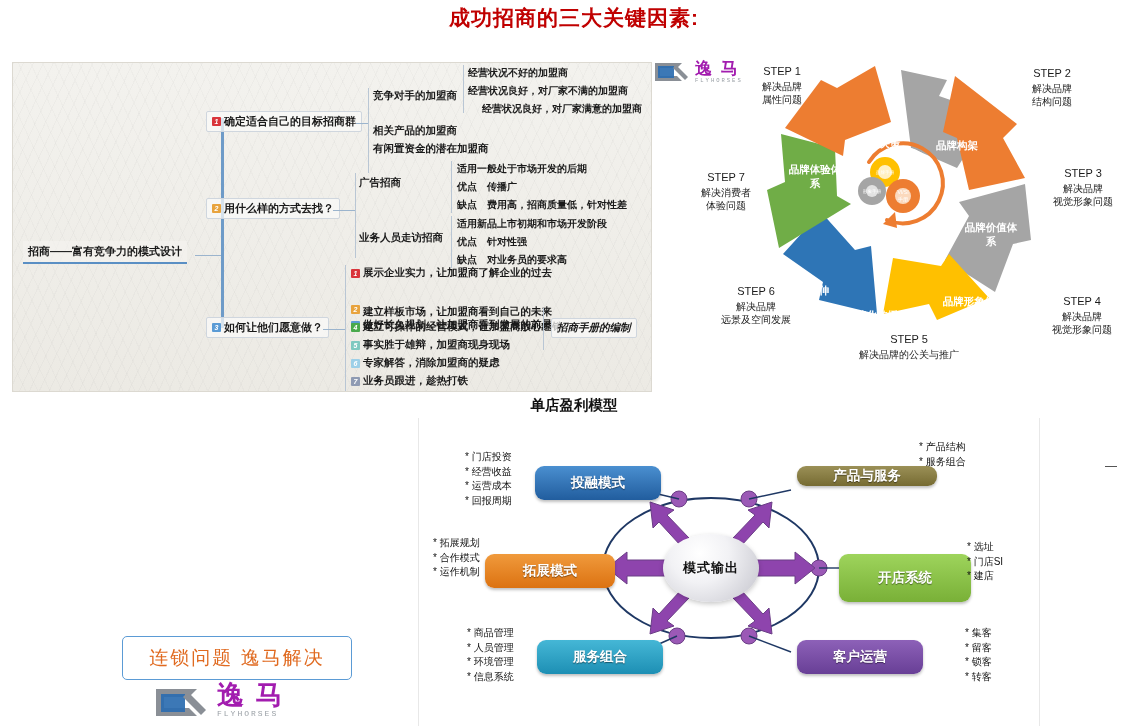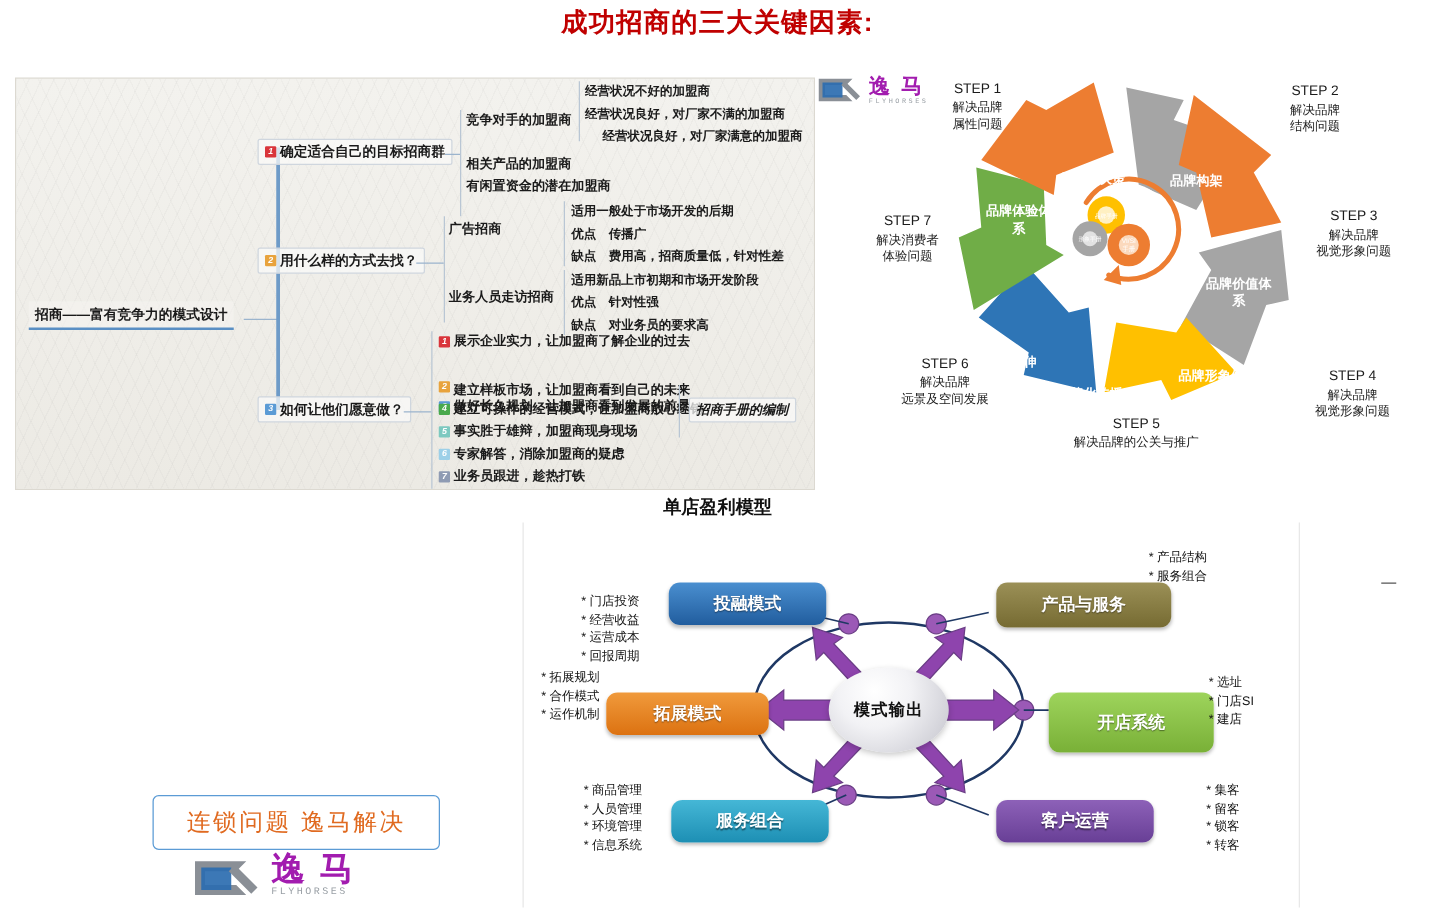--- a/index.html
+++ b/index.html
@@ -285,27 +285,27 @@
       <path d="M258,218 L222,234"></path>
         <path d="M330,218 L372,234"></path>
     </g>
   </svg>
 
   <div class="hub" style="left:244px;top:116px;width:96px;height:68px;">
     <span>模式输出</span>
   </div>
 
   <div class="pmbox" style="left:116px;top:48px;width:126px;height:34px;background:linear-gradient(#4a8fd0,#215d9e);">投融模式</div>
-  <div class="pmbox" style="left:378px;top:48px;width:140px;height:36px;background:linear-gradient(#9b9057,#766b32);">产品与服务</div>
+  <div class="pmbox" style="left:378px;top:48px;width:140px;height:20px;background:linear-gradient(#9b9057,#766b32);">产品与服务</div>
   <div class="pmbox" style="left:66px;top:136px;width:130px;height:34px;background:linear-gradient(#f09a3c,#dc7211);">拓展模式</div>
   <div class="pmbox" style="left:420px;top:136px;width:132px;height:48px;background:linear-gradient(#9ed45c,#79b037);">开店系统</div>
   <div class="pmbox" style="left:118px;top:222px;width:126px;height:34px;background:linear-gradient(#45b7d6,#1d8fb4);">服务组合</div>
   <div class="pmbox" style="left:378px;top:222px;width:126px;height:34px;background:linear-gradient(#8d61b8,#683f96);">客户运营</div>
 
-  <div class="pmlist" style="left:46px;top:32px;margin-top:25px;">
+  <div class="pmlist" style="left:46px;top:32px;">
     <div>* 门店投资</div>
     <div>* 经营收益</div>
     <div>* 运营成本</div>
     <div>* 回报周期</div>
   </div>
   <div class="pmlist" style="left:500px;top:22px;">
     <div>* 产品结构</div>
     <div>* 服务组合</div>
   </div>
   <div class="pmlist" style="left:14px;top:118px;text-align:right;">

